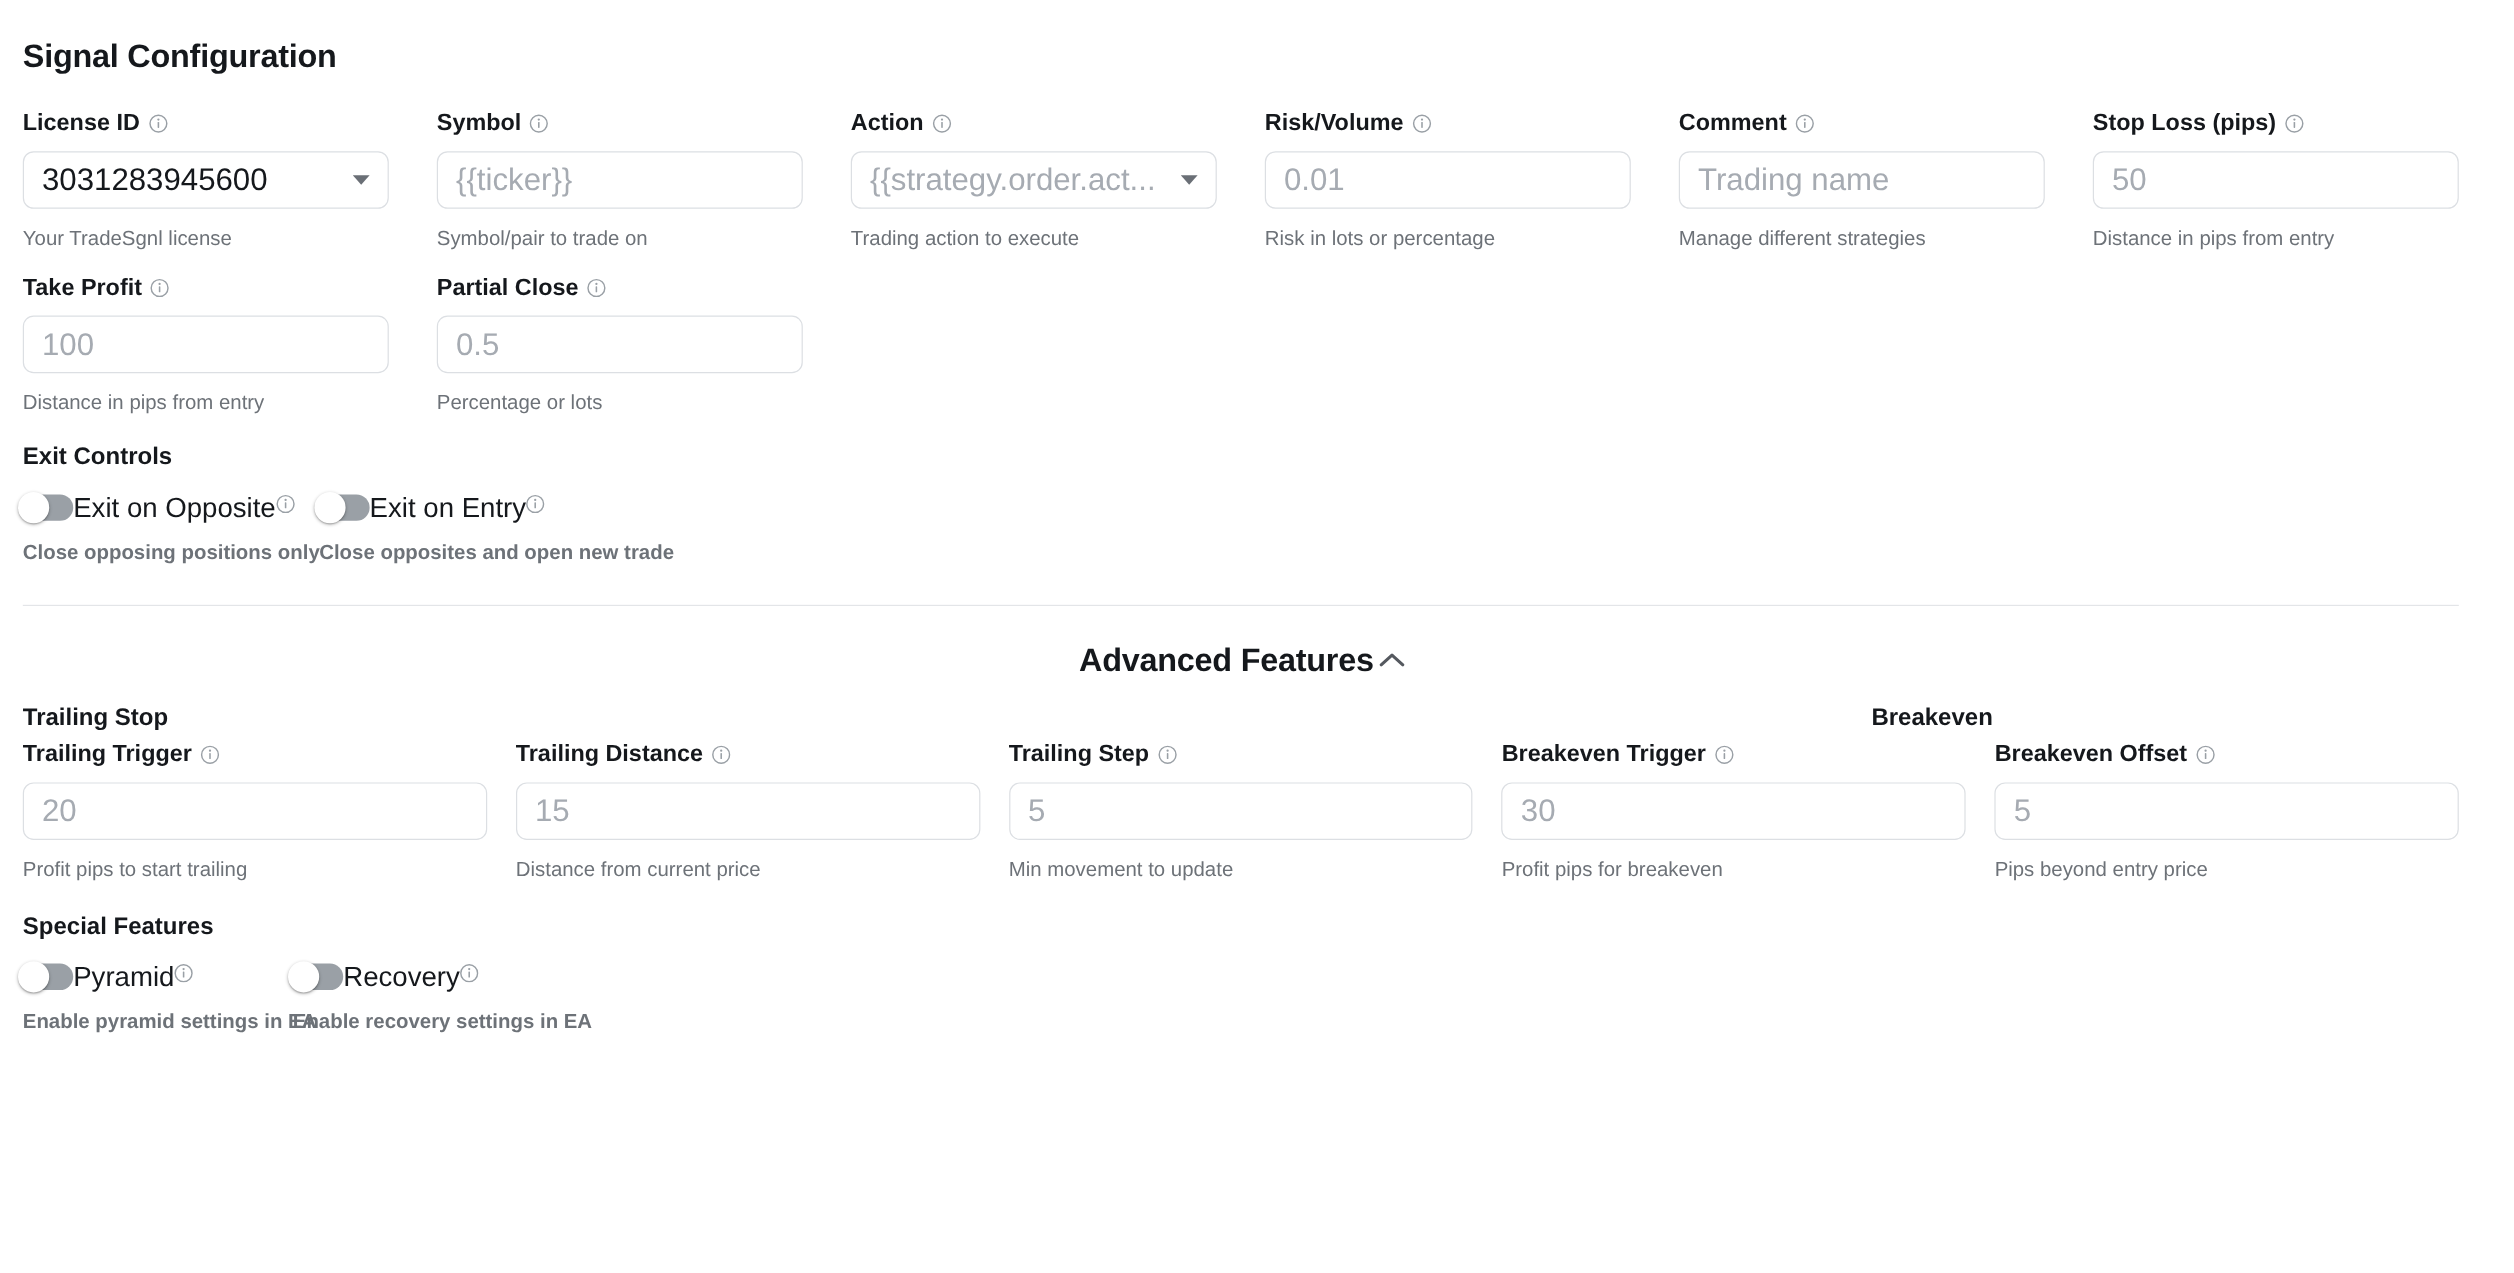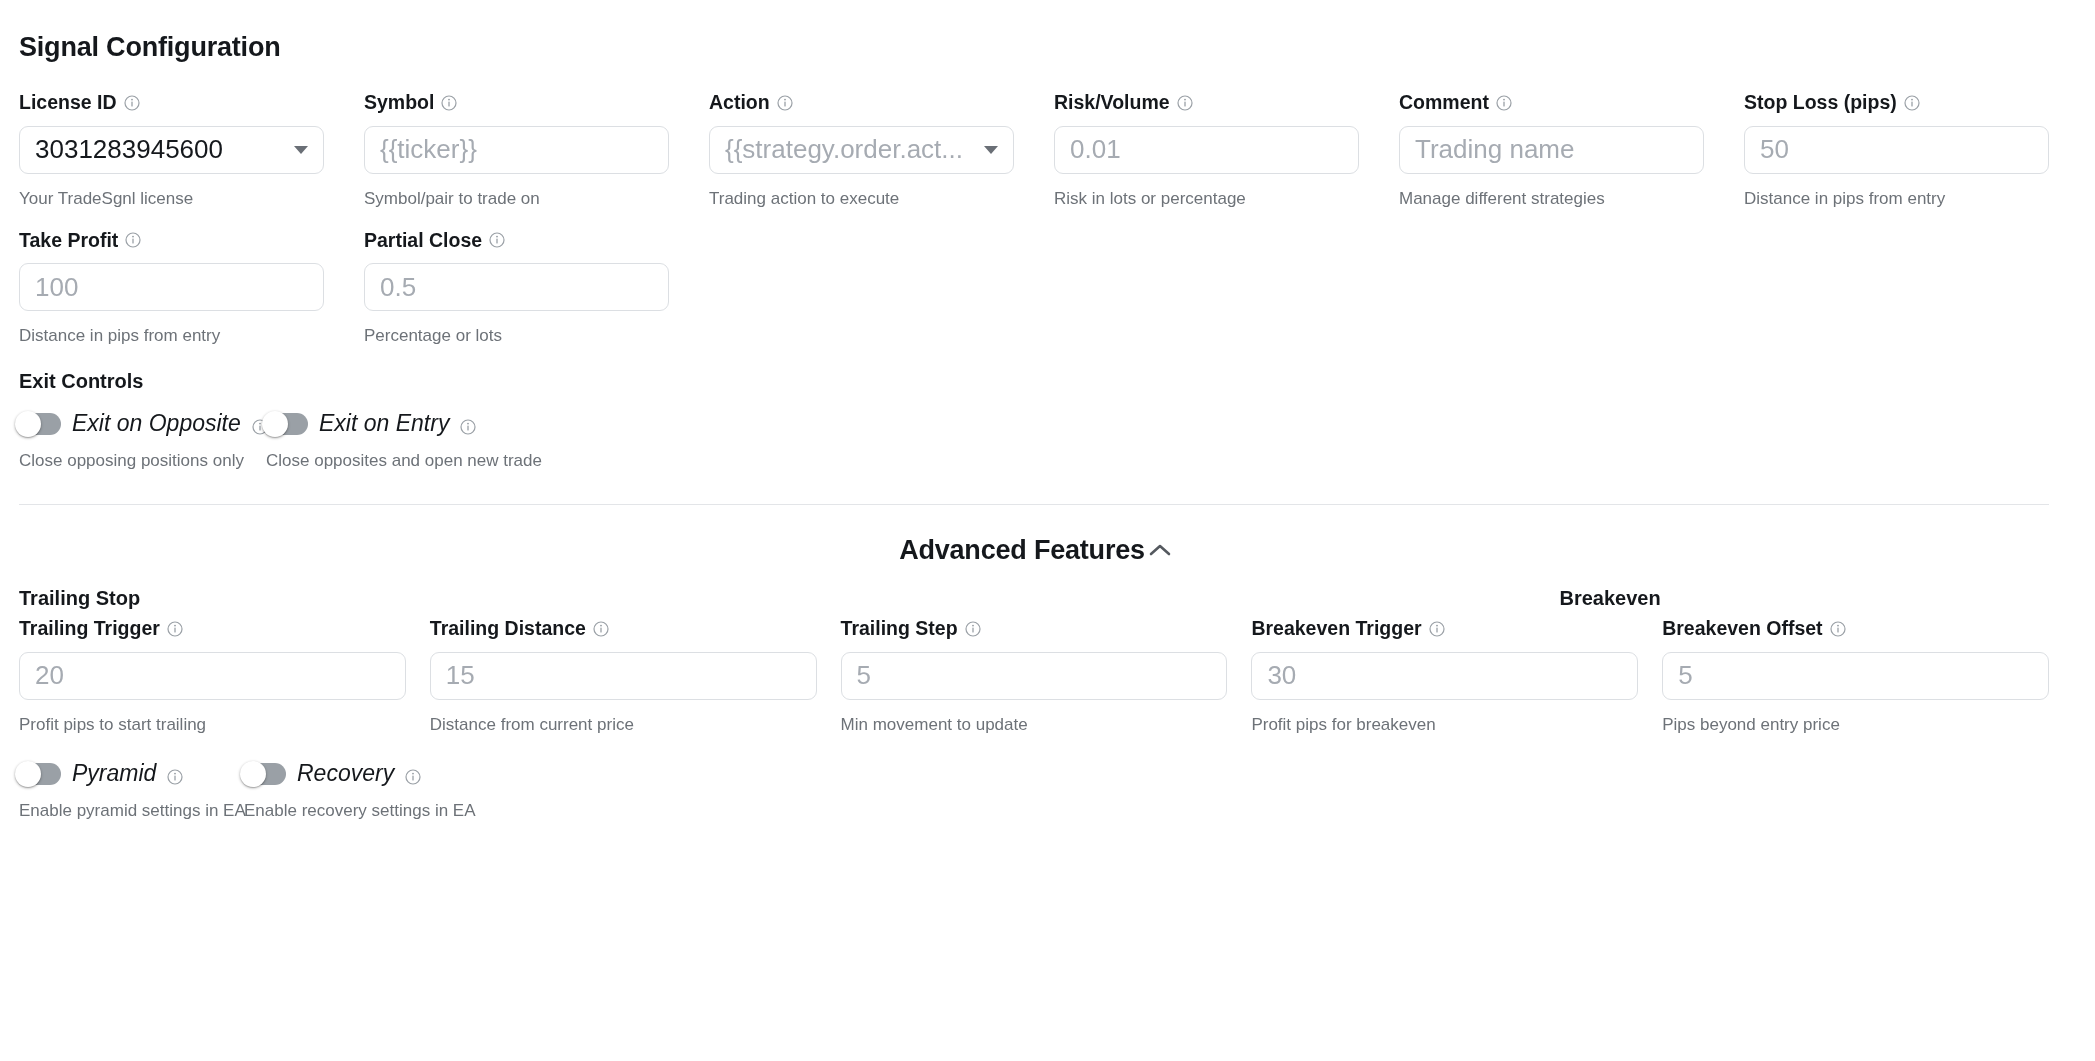--- a/index.html
+++ b/index.html
@@ -114,23 +114,21 @@
 
   
   .toggle-row {
     display: flex;
     align-items: flex-start;
     margin-top: 21px;
   }
   .toggle-item { position: relative; }
   .toggle-line {
     display: flex;
-    align-items: flex-end;
-    gap: 11px;
-    font-style: italic;
+    align-items: flex-start;
   }
   .switch {
     width: 42px;
     height: 22px;
     border-radius: 11px;
     background: #9aa0a6;
     position: relative;
     flex: 0 0 42px;
   }
   .switch .knob {
@@ -147,20 +145,21 @@
     font-size: 23px;
     color: #15181c;
     line-height: 1;
     white-space: nowrap;
   }
   .toggle-hint {
     font-size: 17px;
     color: #6d7278;
     margin-top: 16px;
     white-space: nowrap;
+    font-weight: bold;
   }
 
   
   .divider {
     height: 1px;
     background: #e3e5e8;
     margin-top: 33px;
   }
 
   
@@ -484,20 +483,21 @@
       </div>
       <div class="control">
         <span class="txt">5</span>
       </div>
       <div class="hint">Pips beyond entry price</div>
     </div>
 
   </div>
 
   <div style="margin-top:29px">
+    <div class="sub-title">Special Features</div>
 
     <div class="toggle-row">
 
       <div class="toggle-item" style="width:225px">
         <div class="toggle-line">
           <span class="switch">
               <span class="knob"></span>
             </span>
           <span class="toggle-label">Pyramid</span>
           <span class="info-icon">

